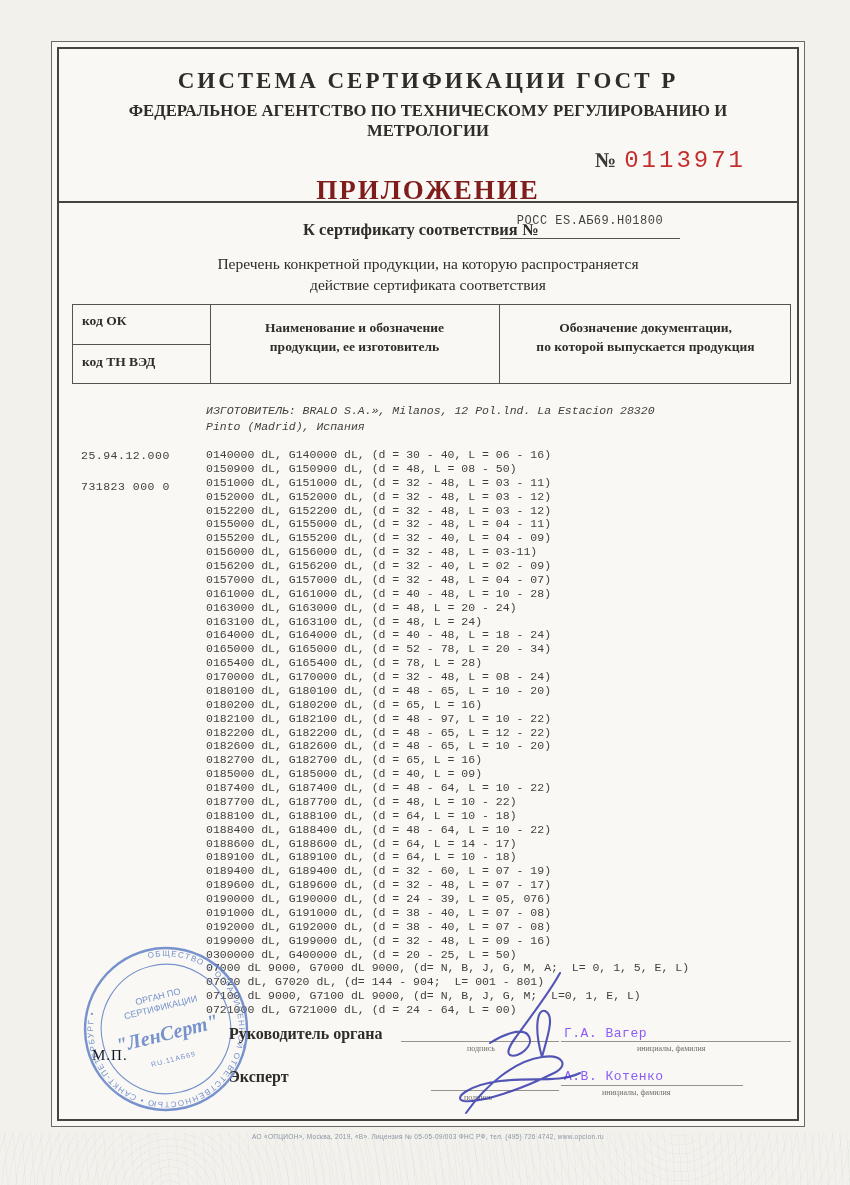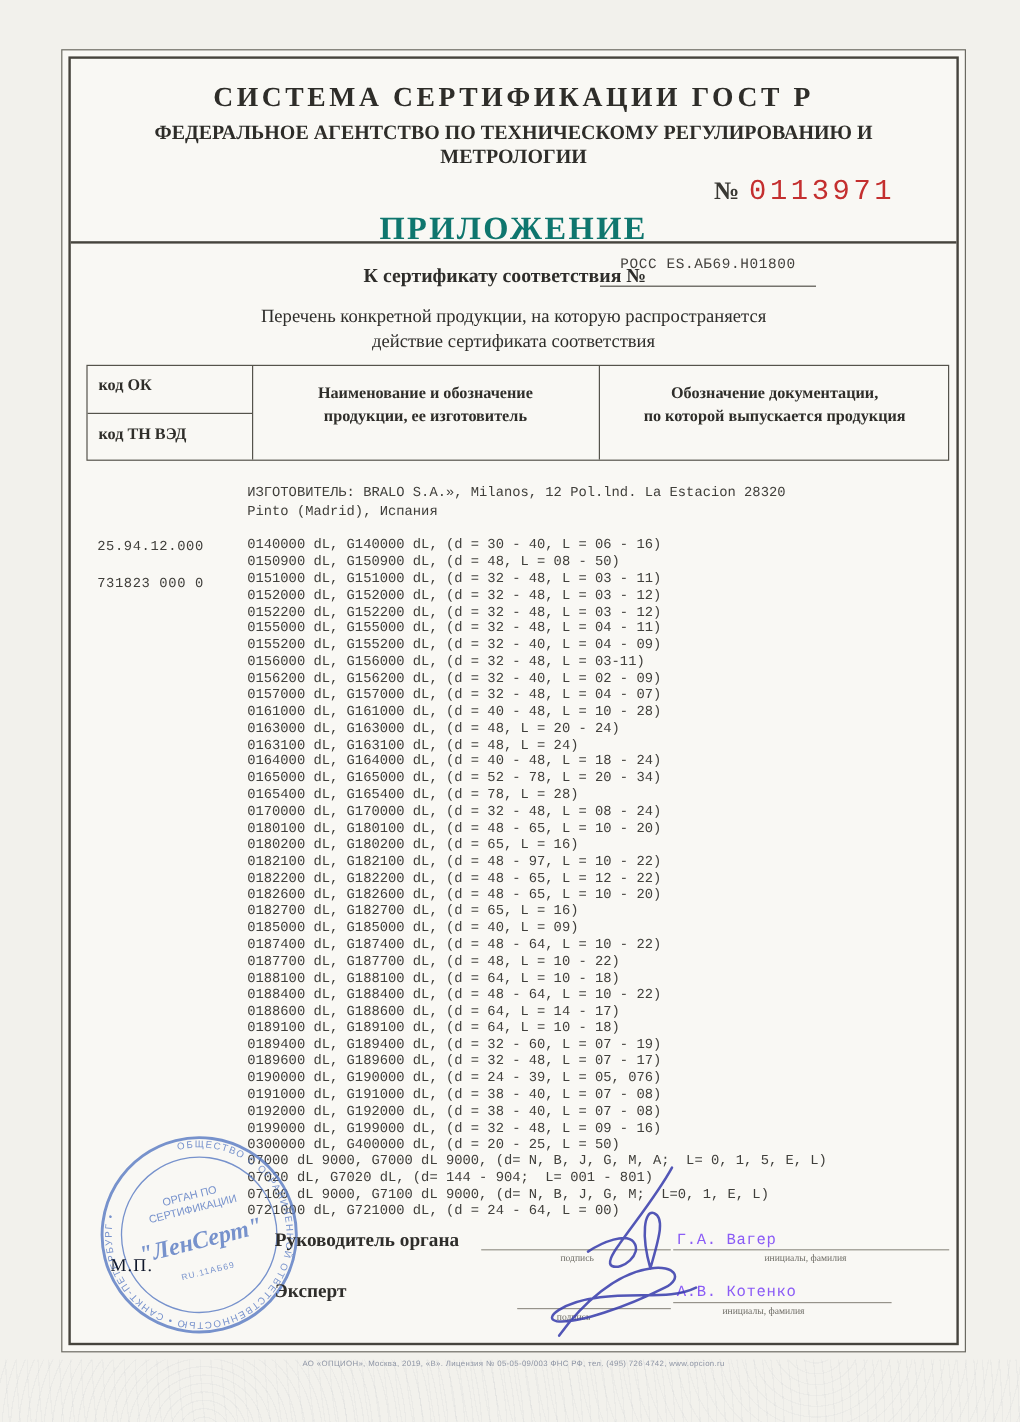--- a/index.html
+++ b/index.html
@@ -40,21 +40,21 @@
   }
   
   .number-row{position:absolute;top:105px;right:58px;white-space:nowrap;}
   .num-sign{font-size:21px;font-weight:bold;color:#3a3934;margin-right:8px;}
   .num-value{
     font-family:"Liberation Mono","DejaVu Sans Mono",monospace;
     font-size:24px;color:#c42f2f;letter-spacing:3px;
   }
   .doc-title{
     position:absolute;left:0;width:100%;top:133px;text-align:center;
-    font-size:27px;font-weight:bold;letter-spacing:2px;color:#0f766e;
+    font-size:27px;font-weight:bold;letter-spacing:2px;color:#7f1d1d;
   }
   .cert-label{
     position:absolute;left:251px;top:178px;
     font-size:16.5px;font-weight:bold;color:#2e2d2a;
   }
   .cert-value-box{
     position:absolute;left:448px;top:168px;width:180px;height:28px;
     border-bottom:1.2px solid #55534c;text-align:center;
   }
   .cert-value{
@@ -71,21 +71,21 @@
   .tbl .v{position:absolute;top:0;bottom:0;width:1.3px;background:#55534b;}
   .tbl .v1{left:137px;} .tbl .v2{left:426px;}
   .tbl .hline{position:absolute;left:0;width:137px;top:39px;height:1.3px;background:#55534b;}
   .tbl .c{position:absolute;font-size:13.5px;font-weight:bold;color:#2f2e2a;}
   .cell-ok{left:9px;top:8px;}
   .cell-tnved{left:9px;top:49px;}
   .cell-mid{left:137px;width:289px;top:13px;text-align:center;line-height:19px;}
   .cell-right{left:426px;width:293px;top:13px;text-align:center;line-height:19px;}
   
   .mono{font-family:"Liberation Mono","DejaVu Sans Mono",monospace;color:#403f3b;}
-  .manufacturer{position:absolute;left:154px;top:361px;font-size:11.5px;line-height:15.5px;white-space:pre;}
+  .manufacturer{position:absolute;left:154px;top:361px;font-size:11.5px;line-height:15.5px;white-space:pre;font-style:italic;}
   .products{position:absolute;left:154px;top:406px;font-size:11.5px;}
   .prod-line{white-space:pre;line-height:13.88px;height:13.88px;}
   .code-ok{position:absolute;left:29px;top:407px;font-size:11.5px;letter-spacing:.5px;}
   .code-tnved{position:absolute;left:29px;top:438px;font-size:11.5px;letter-spacing:.5px;}
   
   .stamp{position:absolute;left:28px;top:901px;width:172px;height:172px;
     transform:rotate(-14deg);opacity:.82;}
   .mp-note{position:absolute;left:40px;top:1005px;font-size:15px;color:#0f172a;letter-spacing:1px;}
   
   .sig-label{position:absolute;font-size:16px;font-weight:bold;color:#2e2d2a;}

